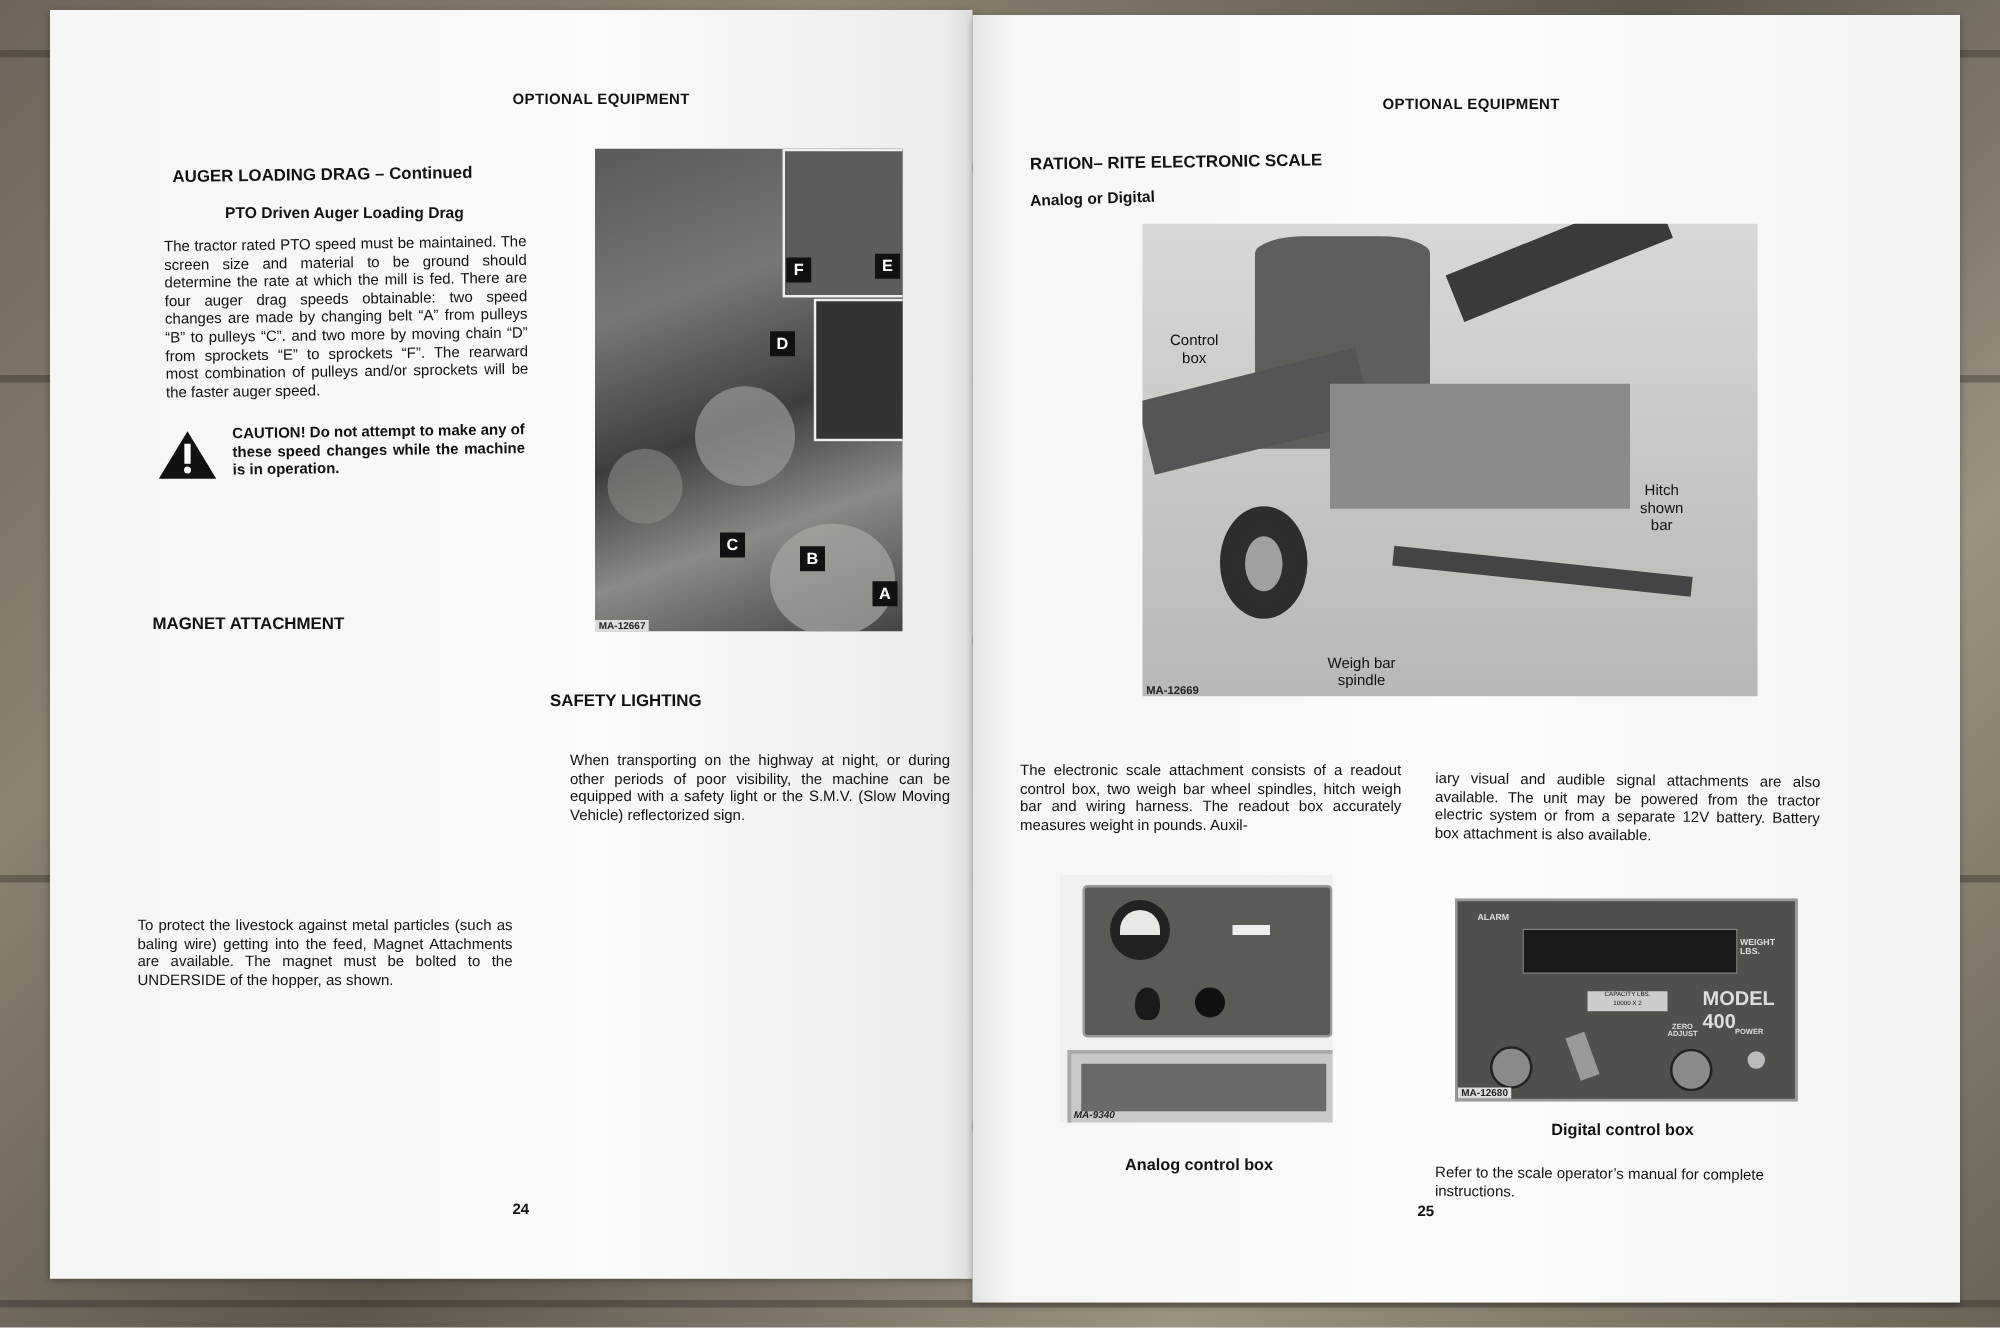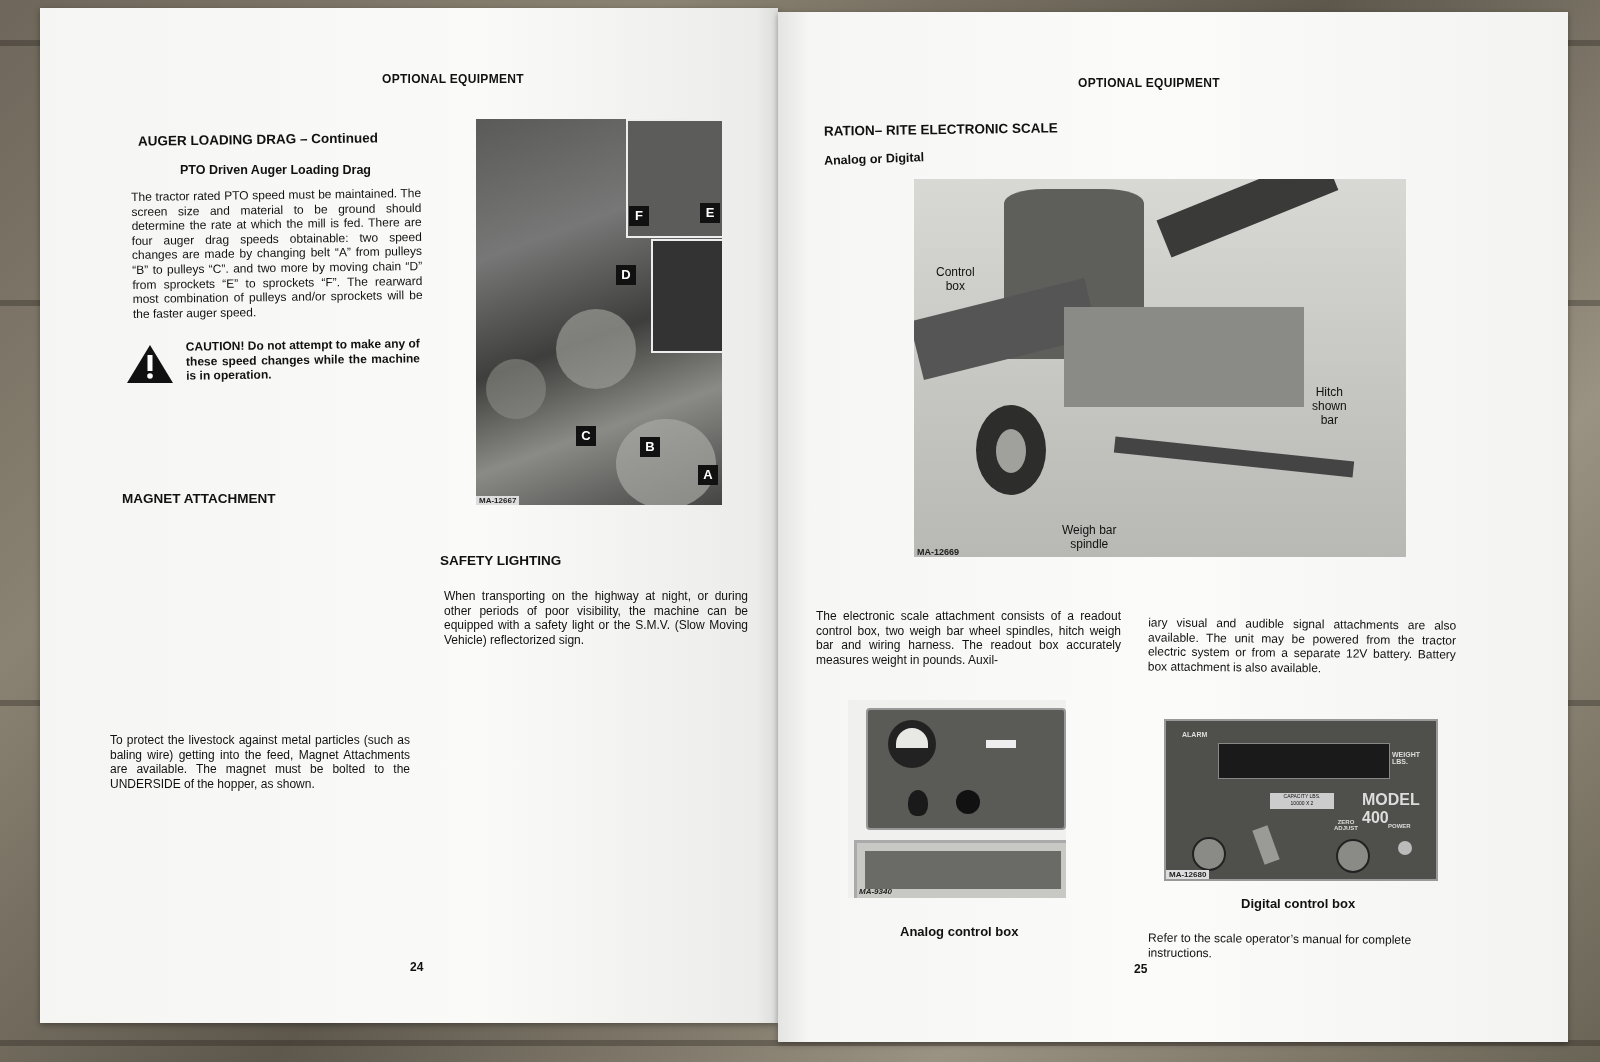--- a/index.html
+++ b/index.html
@@ -11,21 +11,21 @@
   .wood-stripe { position:absolute; left:0; right:0; height:6px; background:rgba(40,35,28,0.35); }
   .page {
     position:absolute; background:#f7f7f5;
     box-shadow: 0 2px 6px rgba(0,0,0,0.35);
   }
   .page.left { left:40px; top:8px; width:738px; height:1015px;
     background: linear-gradient(90deg,#f5f5f3 0%,#fafaf8 60%,#ececea 97%,#dcdcda 100%); }
   .page.right { left:778px; top:12px; width:790px; height:1030px;
     background: linear-gradient(90deg,#e4e4e2 0%,#f6f6f4 4%,#fbfbf9 50%,#f3f3f1 100%); }
   .abs { position:absolute; }
-  .header { font-weight:bold; font-size:12px; letter-spacing:0.3px; font-family:"Liberation Sans Narrow","Liberation Sans",sans-serif; }
+  .header { font-weight:bold; font-size:12px; letter-spacing:0.3px; font-family:"Liberation Sans Narrow","Liberation Sans",sans-serif;margin-left:28px; }
   h2.sec { margin:0; font-size:13.5px; font-weight:bold; }
   h3.sub { margin:0; font-size:12.5px; font-weight:bold; }
   .body { font-size:12px; line-height:14.6px; text-align:justify; }
   .caution { font-weight:bold; font-size:12px; line-height:14.6px; text-align:justify; }
   .photo { position:absolute; background:#4a4a48; overflow:hidden; }
   .fig-id { position:absolute; font-size:8px; font-weight:bold; color:#222; background:#ddd; padding:0 3px; }
   .callout-label { position:absolute; background:#111; color:#fff; font-weight:bold; font-size:13px;
     width:20px; height:20px; line-height:20px; text-align:center; }
   .photo-note { position:absolute; font-size:12px; line-height:14px; color:#111; text-align:center; }
   .caption { font-size:13px; font-weight:bold; text-align:center; }
@@ -71,21 +71,21 @@
     <div class="callout-label" style="left:222px; top:346px;">A</div>
     <div class="fig-id" style="left:0; bottom:0;">MA-12667</div>
   </div>
 
   <h2 class="sec abs" style="left:82px; top:483px;">MAGNET ATTACHMENT</h2>
 
 
   <p class="body abs" style="left:70px; top:725px; width:300px; margin:0;">To protect the livestock against metal particles (such as baling wire) getting into the feed, Magnet Attachments are available. The magnet must be bolted to the UNDERSIDE of the hopper, as shown.</p>
 
   <h2 class="sec abs" style="left:400px; top:545px;">SAFETY LIGHTING</h2>
-  <p class="body abs" style="left:400px; top:577px; width:304px; margin:4px;">When transporting on the highway at night, or during other periods of poor visibility, the machine can be equipped with a safety light or the S.M.V. (Slow Moving Vehicle) reflectorized sign.</p>
+  <p class="body abs" style="left:400px; top:577px; width:304px; margin:16px;">When transporting on the highway at night, or during other periods of poor visibility, the machine can be equipped with a safety light or the S.M.V. (Slow Moving Vehicle) reflectorized sign.</p>
 
   <div class="abs pagenum" style="left:370px; top:952px;">24</div>
 </div>
 
 <div class="hole" style="left:793px; top:114px;"></div>
 <div class="hole half" style="left:778px; top:118px;"></div>
 <div class="hole" style="left:793px; top:492px;"></div>
 <div class="hole half" style="left:778px; top:496px;"></div>
 <div class="hole" style="left:793px; top:880px;"></div>
 <div class="hole half" style="left:778px; top:884px;"></div>

